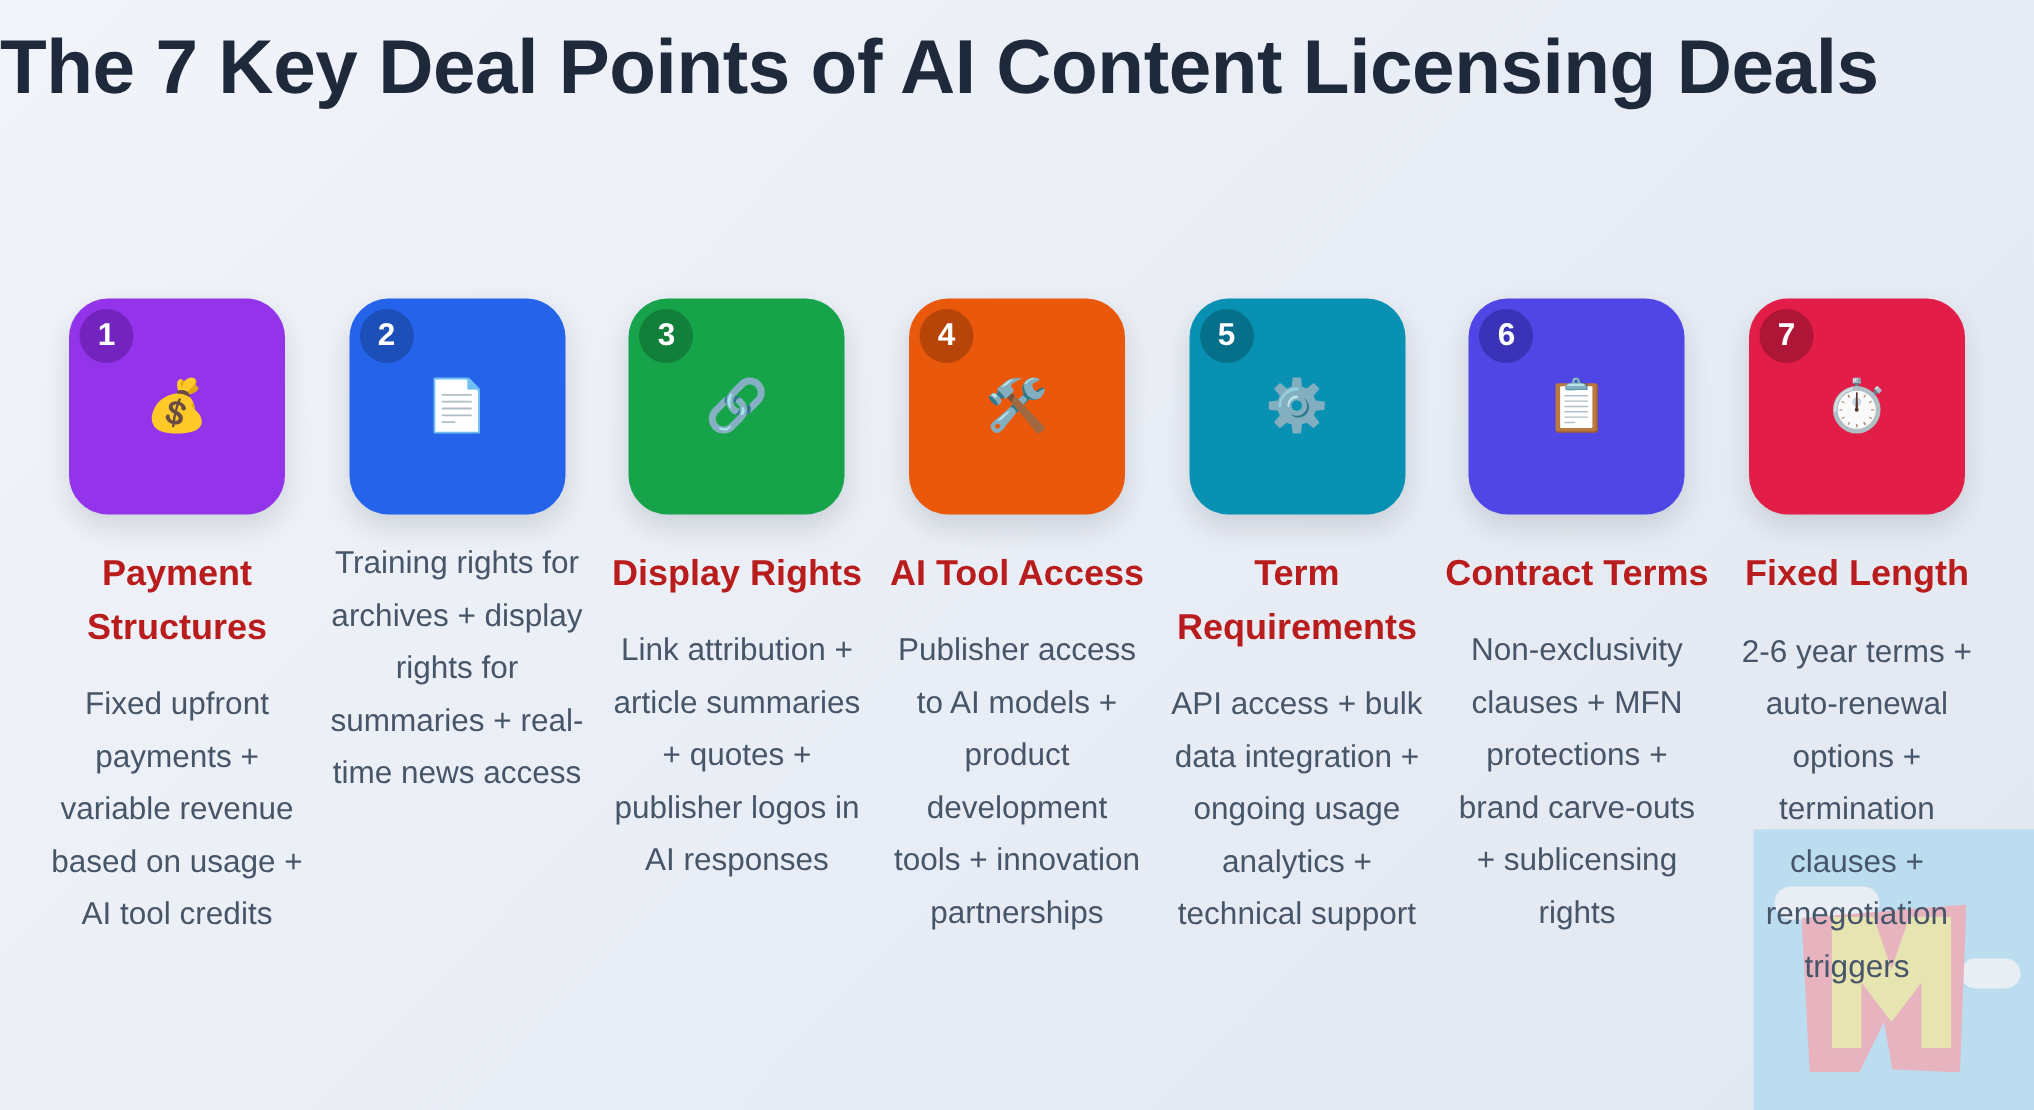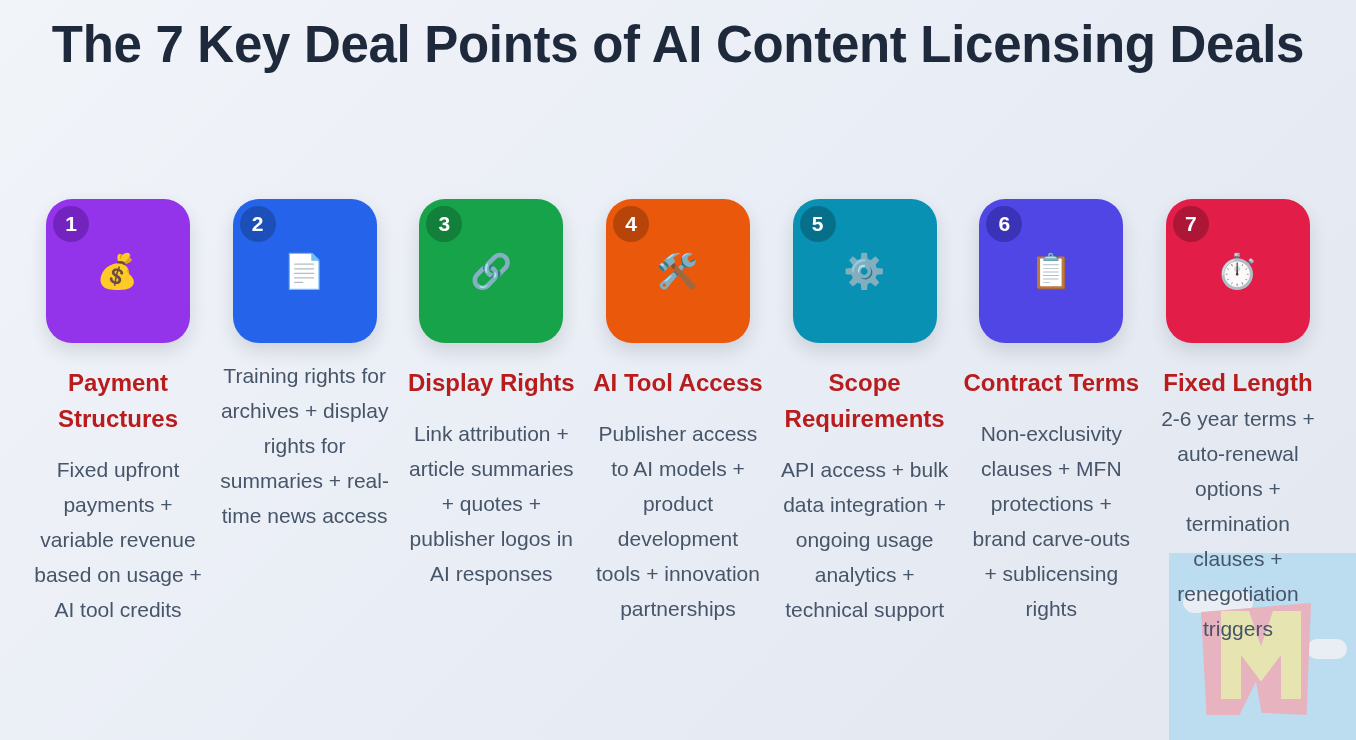--- a/index.html
+++ b/index.html
@@ -6,21 +6,21 @@
     html, body { width: 1356px; height: 740px; overflow: hidden; }
     body {
       background: linear-gradient(135deg, #f1f4f9 0%, #e9edf5 50%, #e2e7f0 100%);
       font-family: "Liberation Sans", "DejaVu Sans", sans-serif;
       color: #1e293b;
       position: relative;
     }
     .title {
       position: absolute;
       left: 0; top: 14px; width: 1356px;
-      text-align: center;
+      text-align: left;
       font-size: 51px;
       font-weight: 700;
       line-height: 62px;
       color: #1e293b;
       letter-spacing: -0.3px;
     }
     .cards {
       position: absolute;
       left: 25px; top: 199px;
       width: 1306px;
@@ -66,21 +66,21 @@
       width: 186px;
     }
     .card-desc {
       margin-top: 15px;
       text-align: center;
       font-size: 21px;
       line-height: 35px;
       color: #475569;
       width: 170px;
     }
-    .card.last .card-desc { margin-top: 0px; }
+    .card.last .card-desc { margin-top: 16px; }
     .watermark {
       position: absolute;
       left: 1169px; top: 553px;
       width: 187px; height: 187px;
       background: #bcdcef;
     }
     .watermark .cloud {
       position: absolute;
       background: #e8eef4;
       border-radius: 20px;
@@ -140,21 +140,21 @@
     </div>
     <div class="card-title">AI Tool Access</div>
     <div class="card-desc">Publisher access to AI models + product development tools + innovation partnerships</div>
   </div>
 
   <div class="card">
     <div class="tile" style="background:#0891b2">
       <span class="badge" style="background:#06708b">5</span>
       <span class="emoji">⚙️</span>
     </div>
-    <div class="card-title">Scope Requirements</div>
+    <div class="card-title">Term Requirements</div>
     <div class="card-desc">API access + bulk data integration + ongoing usage analytics + technical support</div>
   </div>
 
   <div class="card">
     <div class="tile" style="background:#4f46e5">
       <span class="badge" style="background:#3a33b8">6</span>
       <span class="emoji">📋</span>
     </div>
     <div class="card-title">Contract Terms</div>
     <div class="card-desc">Non-exclusivity clauses + MFN protections + brand carve-outs + sublicensing rights</div>

